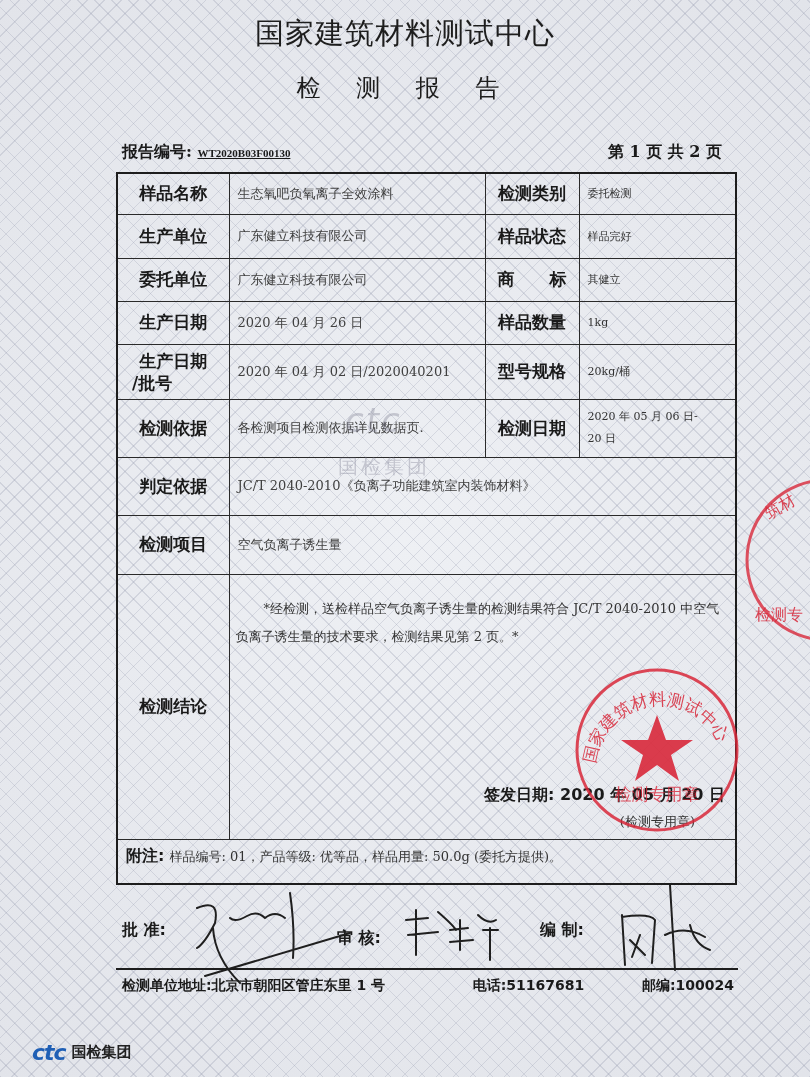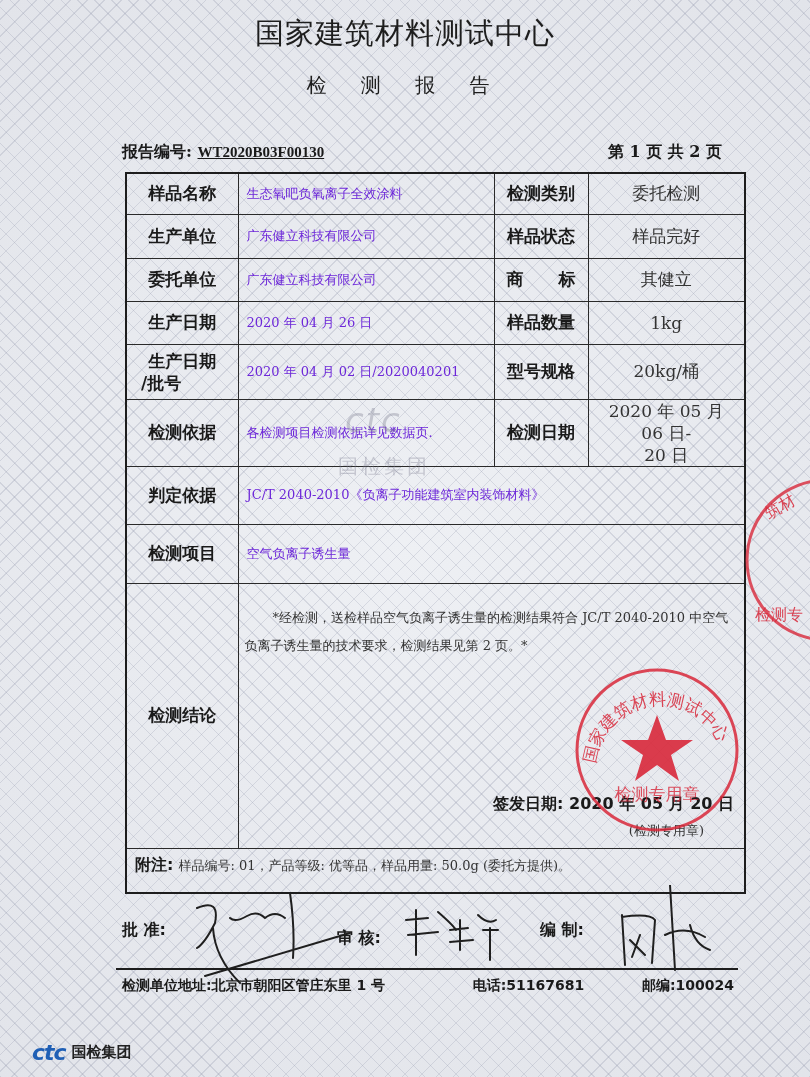--- a/index.html
+++ b/index.html
@@ -8,30 +8,30 @@
     font-family: "DejaVu Serif", "Liberation Serif", serif;
     color:#1a1a1a;
     background-color:#e4e6ec;
     background-image:
       repeating-linear-gradient(45deg, rgba(150,155,175,0.28) 0 1px, transparent 1px 12px),
       repeating-linear-gradient(-45deg, rgba(150,155,175,0.28) 0 1px, transparent 1px 12px),
       radial-gradient(circle at 50% 50%, #eef0f4 0, #e2e4ea 100%);
   }
   .abs { position:absolute; }
   .title1 { left:0; width:810px; top:14px; text-align:center; font-family:"DejaVu Sans","Liberation Sans",sans-serif; font-size:29px; letter-spacing:1px; color:#1d1d1d; }
-  .title2 { left:0; width:810px; top:72px; text-align:center; font-family:"DejaVu Sans","Liberation Sans",sans-serif; font-size:20px; letter-spacing:14px; color:#1d1d1d; }
+  .title2 { left:0; width:810px; top:72px; text-align:center; font-family:"DejaVu Sans","Liberation Sans",sans-serif; font-size:24px; letter-spacing:14px; color:#1d1d1d; }
   .reportno { left:122px; top:142px; font-size:16px; font-weight:bold; }
-  .reportno .val { text-decoration:underline; font-family:"Liberation Serif",serif; font-size:15px;text-align:center; }
+  .reportno .val { text-decoration:underline; font-family:"Liberation Serif",serif; font-size:11px;text-align:center; }
   .pageinfo { right:88px; top:142px; font-size:16px; font-weight:bold; }
 
-  table.rep { position:absolute; left:116px; top:172px; width:619px; border-collapse:collapse; border:2px solid #1d1d1d; table-layout:fixed;margin-left:9px; }
+  table.rep { position:absolute; left:116px; top:172px; width:619px; border-collapse:collapse; border:2px solid #1d1d1d; table-layout:fixed; }
   table.rep td { border:1px solid #2a2a2a; padding:0 8px; vertical-align:middle; }
   td.lbl { font-family:"DejaVu Sans","Liberation Sans",sans-serif; font-weight:bold; font-size:17px; text-align:center; letter-spacing:0px; }
-  td.val { font-size:13px; color:#6d28d9; }
-  td.valc { font-size:17px; color:#333; text-align:center; }
+  td.val { font-size:13px; color:#404040; }
+  td.valc { font-size:11px; color:#333; text-align:left; }
   .justify2 { display:flex; justify-content:space-between; padding:0 4px; }
   .conclusion-text { font-size:13px; line-height:28px; color:#333; text-indent:28px; padding-top:4px; }
   .sign-date { position:absolute; right:10px; font-family:"DejaVu Sans","Liberation Sans",sans-serif; font-size:16px; font-weight:bold; }
   .sign-sub { position:absolute; right:40px; font-size:13px; color:#333; }
 
   .sigrow { top:920px; left:122px; width:610px; font-family:"DejaVu Sans","Liberation Sans",sans-serif; font-weight:bold; font-size:16px; }
   .sigline { top:968px; left:116px; width:622px; height:2px; background:#1d1d1d; }
   .footer { top:977px; left:122px; width:612px; font-size:14px; font-weight:bold; font-family:"DejaVu Sans","Liberation Sans",sans-serif; display:flex; justify-content:space-between; }
   .logo { left:32px; top:1040px; display:flex; align-items:center; gap:6px; }
   .logo .mark { font-family:"DejaVu Sans",sans-serif; font-weight:bold; font-size:22px; color:#1f5fb5; letter-spacing:-1px; font-style:italic; }

